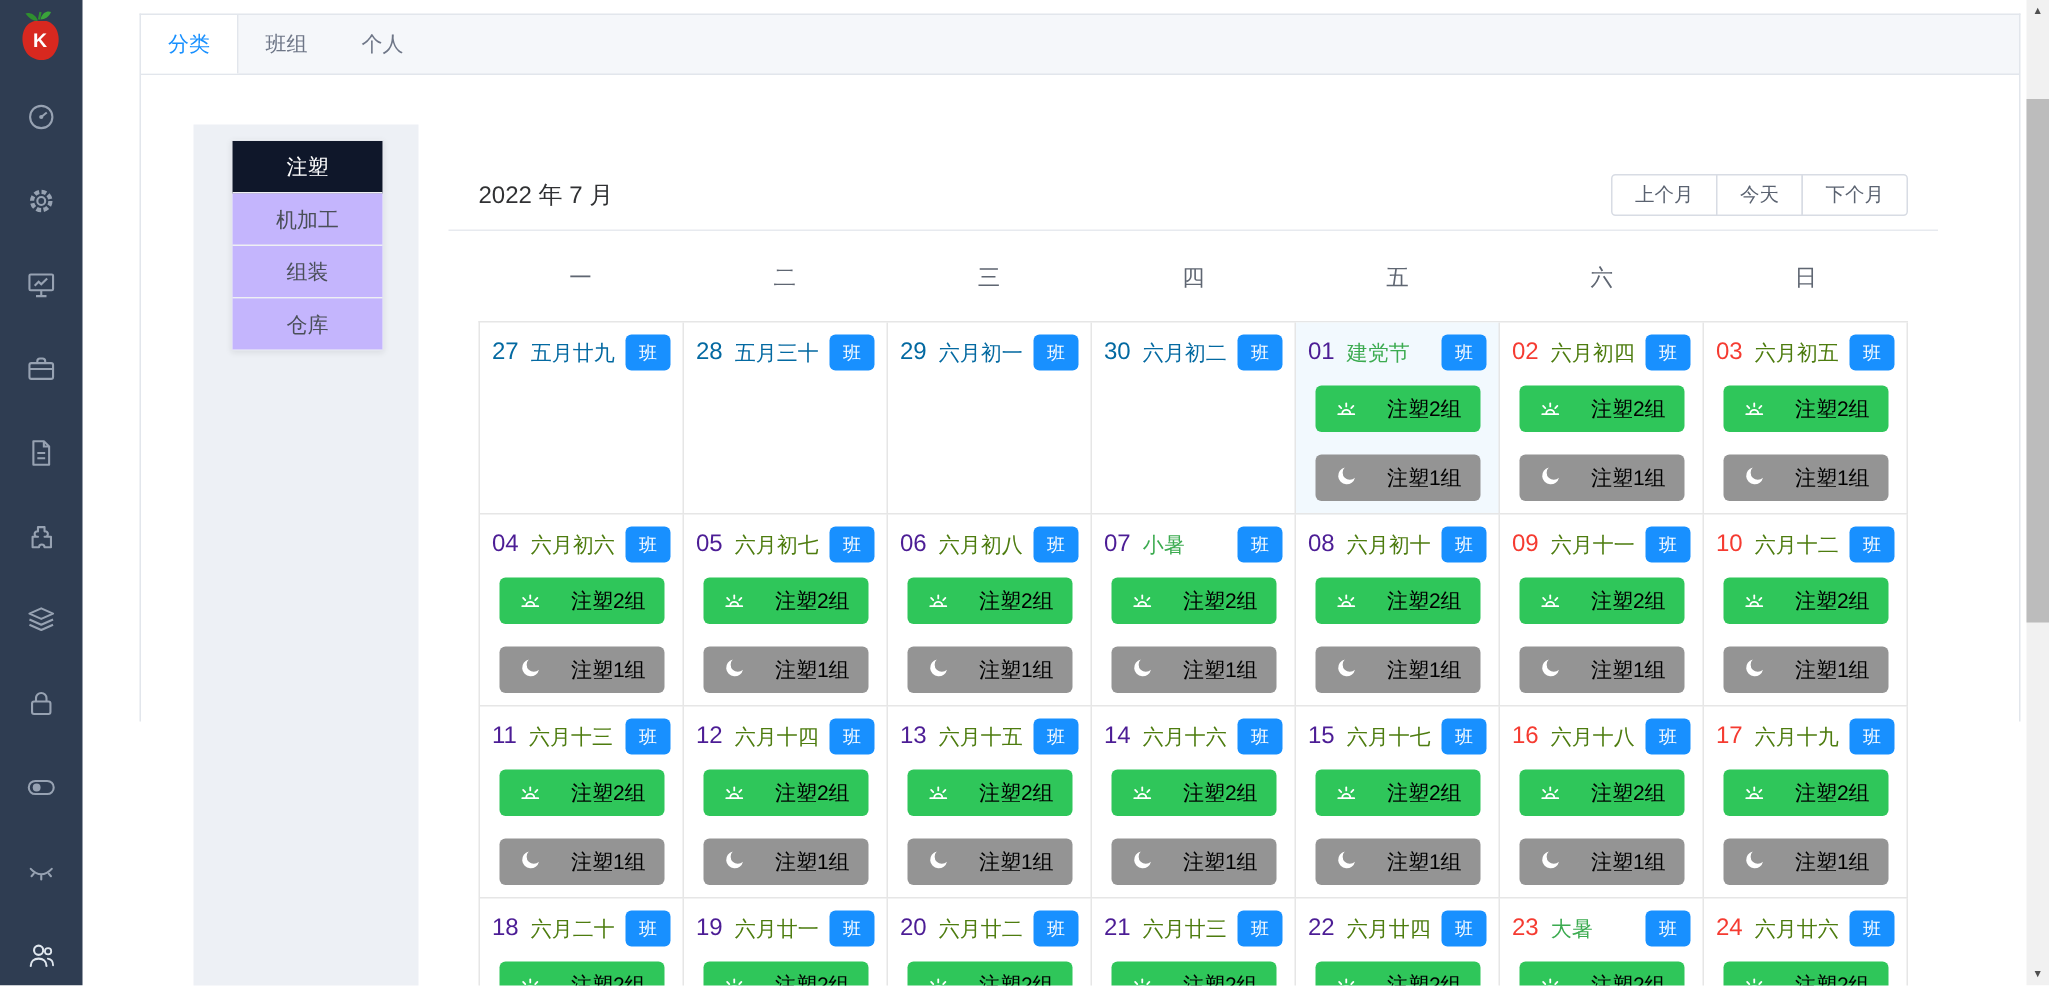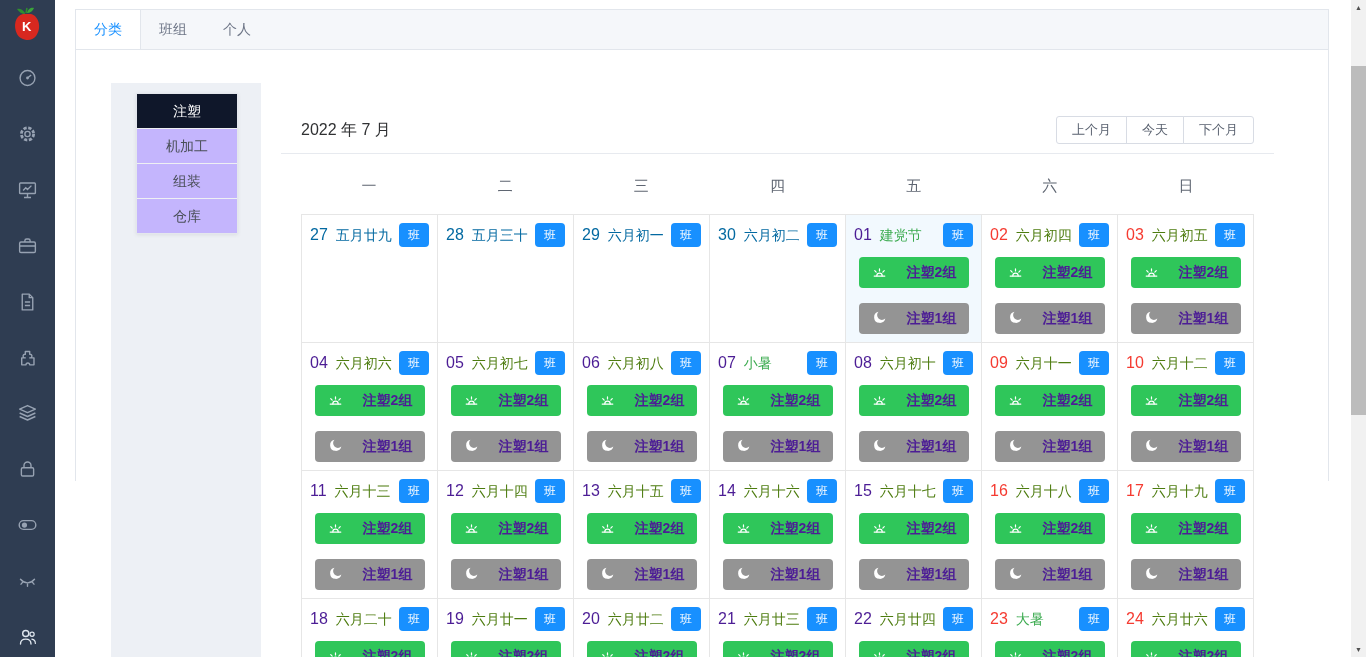--- a/index.html
+++ b/index.html
@@ -8,21 +8,21 @@
     background:#fff;font-family:"Liberation Sans","DejaVu Sans",sans-serif;
     -webkit-font-smoothing:antialiased;
   }
   
   .sidebar{position:absolute;left:0;top:0;width:55px;height:657px;background:#2f3d52;z-index:5}
   .logo{position:absolute;left:9px;top:5px;width:38px;height:42px;cursor:pointer}
   .side-icon{position:absolute;left:0;width:55px;text-align:center;color:#97a2b2;cursor:pointer;transform:translateY(-50%)}
   .side-icon svg{width:21px;height:21px;vertical-align:middle}
   .side-icon.bright{color:#dfe6ee}
   
-  .card{position:absolute;left:75px;top:9px;width:1254px;height:472px;background:#fff;
+  .card{position:absolute;left:93px;top:9px;width:1254px;height:472px;background:#fff;
         border:1px solid #e2e6ec;border-bottom:none;box-sizing:border-box}
   .tabs{display:flex;height:39px;background:#f5f7fa;border-bottom:1px solid #e2e6ec}
   .tab{padding:0 18px;line-height:39px;font-size:14px;color:#6e7687;cursor:pointer;white-space:nowrap}
   .tab.active{background:#fff;border-right:1px solid #e2e6ec;color:#1890ff;height:39px;margin-bottom:-1px}
   
   .cat-panel{position:absolute;left:35px;top:73px;width:150px;height:575px;background:#edf0f5}
   .cat-list{position:absolute;left:25px;top:10px;width:100px;background:#fff;
             border:1px solid #e4e7ed;box-shadow:0 1px 4px rgba(0,0,0,.08)}
   .cat-item{height:34px;line-height:34px;text-align:center;font-size:14px;color:#4a4f58;
             border-bottom:1px solid #eef0f3;cursor:pointer;background:#c4b5fd}
@@ -48,21 +48,21 @@
   .cell-head{display:flex;align-items:flex-start}
   .num{font-size:16px;color:#4c1d95;line-height:24px}
   .lunar{font-size:14px;color:#4d7c0f;margin-left:8px;line-height:22px;margin-top:1px}
   .cell.weekend .num{color:#f53b31}
   .cell.festival .lunar{color:#3cab50}
   .cell.prev .num,.cell.prev .lunar{color:#0369a1}
   .cell.prev .lunar{width:56px}
   .badge{margin-left:auto;flex:none;width:30px;height:24px;border-radius:4px;background:#1890ff;
          color:#fff;font-size:12px;text-align:center;line-height:24px;cursor:pointer}
   .shift{display:flex;align-items:center;justify-content:center;gap:19px;height:31px;width:110px;
-         margin:10px auto 0;border-radius:4px;color:#4c1d95;font-size:14px;font-weight:700;cursor:pointer}
+         margin:10px auto 0;border-radius:4px;color:#000000;font-size:14px;font-weight:400;cursor:pointer}
   .shift svg{width:17px;height:17px}
   .shift.day{background:#2fc65a}
   .shift.night{background:#949494;margin-top:15px}
   
   .scrollbar{position:absolute;right:0;top:0;width:15px;height:657px;background:#f1f1f1;z-index:9}
   .sb-btn{position:absolute;left:0;width:15px;height:15px;font-size:7px;line-height:15px;
           text-align:center;color:#505050;cursor:pointer}
   .sb-btn.down{bottom:0}
   .sb-thumb{position:absolute;left:0;top:66px;width:15px;height:349px;background:#bcbcbc;cursor:pointer}
 </style>

